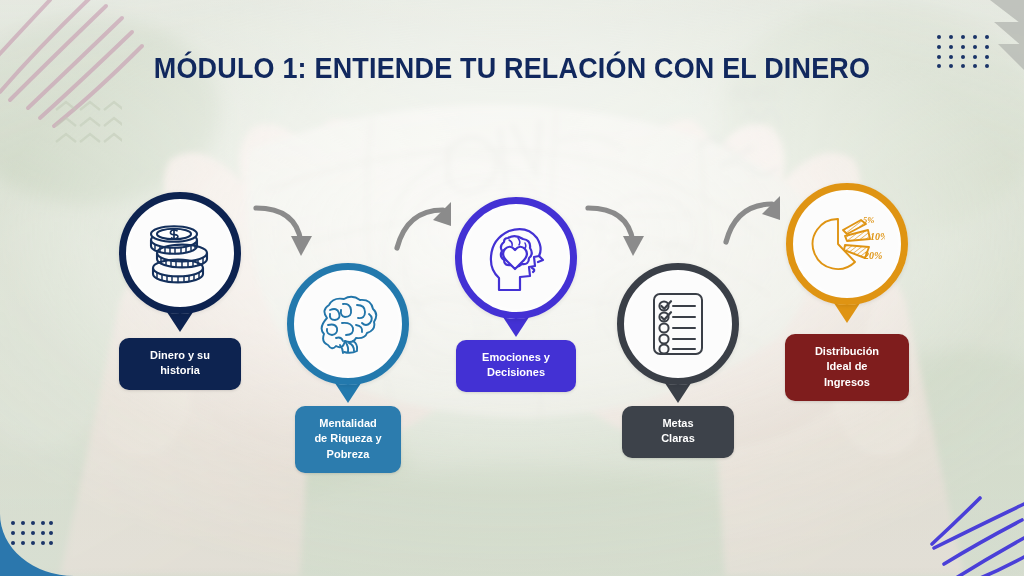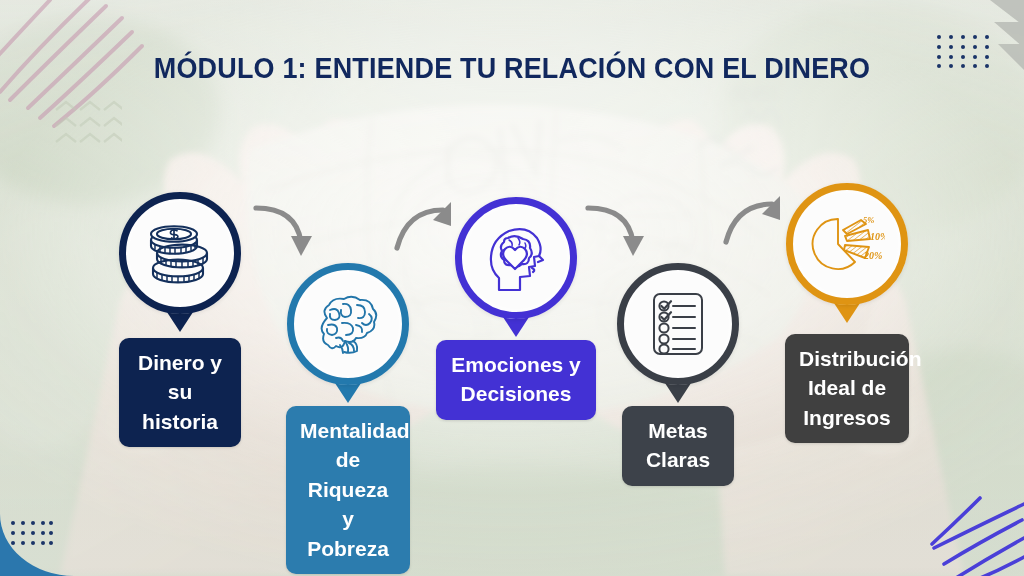--- a/index.html
+++ b/index.html
@@ -86,43 +86,43 @@
     border-right:17px solid transparent;
     border-top:26px solid currentColor;
   }
 
   .pill {
     position:absolute;
     left:50%; transform:translateX(-50%);
     border-radius:10px;
     color:#ffffff;
     font-weight:bold;
-    font-size:21px;
+    font-size:11px;
     line-height:1.40;
     text-align:center;
     padding:10px 14px 11px;
     white-space:pre-line;
     box-shadow:0 1px 3px rgba(0,0,0,.13);
   }
 
   
   #node-1 { left:119px; top:192px; color:#0d2350; }
   #node-1 .pill { top:146px; width:122px; background:#0d2350; }
 
   #node-2 { left:287px; top:263px; color:#2379ad; }
-  #node-2 .pill { top:143px; width:124px; background:#2c7cae; }
+  #node-2 .pill { top:143px; width:106px; background:#2c7cae; }
 
   #node-3 { left:455px; top:197px; color:#4331d4; }
-  #node-3 .pill { top:143px; width:160px; background:#4331d4; }
+  #node-3 .pill { top:143px; width:120px; background:#4331d4; }
 
   #node-4 { left:617px; top:263px; color:#3a3f47; }
   #node-4 .pill { top:143px; width:112px; background:#3d424a; }
 
   #node-5 { left:786px; top:183px; color:#df9413; }
-  #node-5 .pill { top:151px; width:124px; background:#404040; }
+  #node-5 .pill { top:151px; width:124px; background:#7f1d1d; }
 </style>
 </head>
 <body>
 
 <div id="slide">
 
   <div class="bg-photo">
     <svg viewBox="0 0 1024 576" preserveAspectRatio="xMidYMid slice" aria-hidden="true">
       <defs>
         <linearGradient id="grassG" x1="0" y1="0" x2="0" y2="1">

